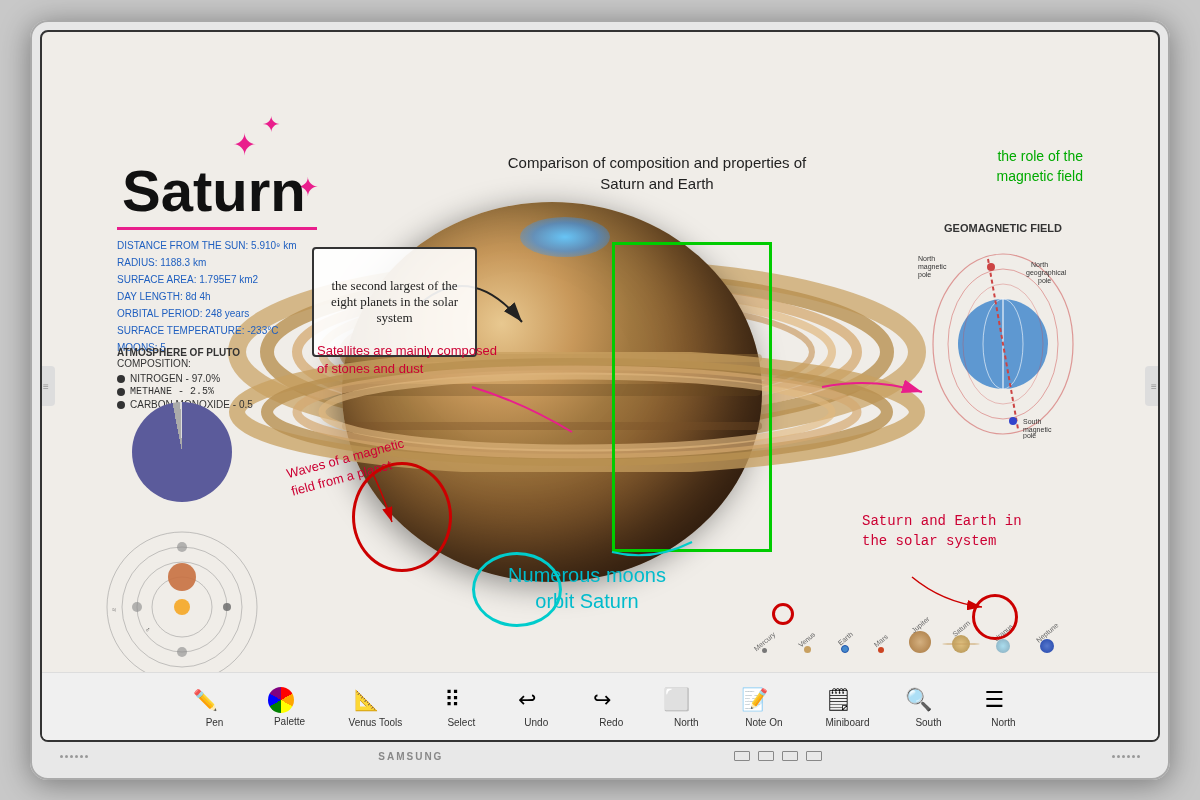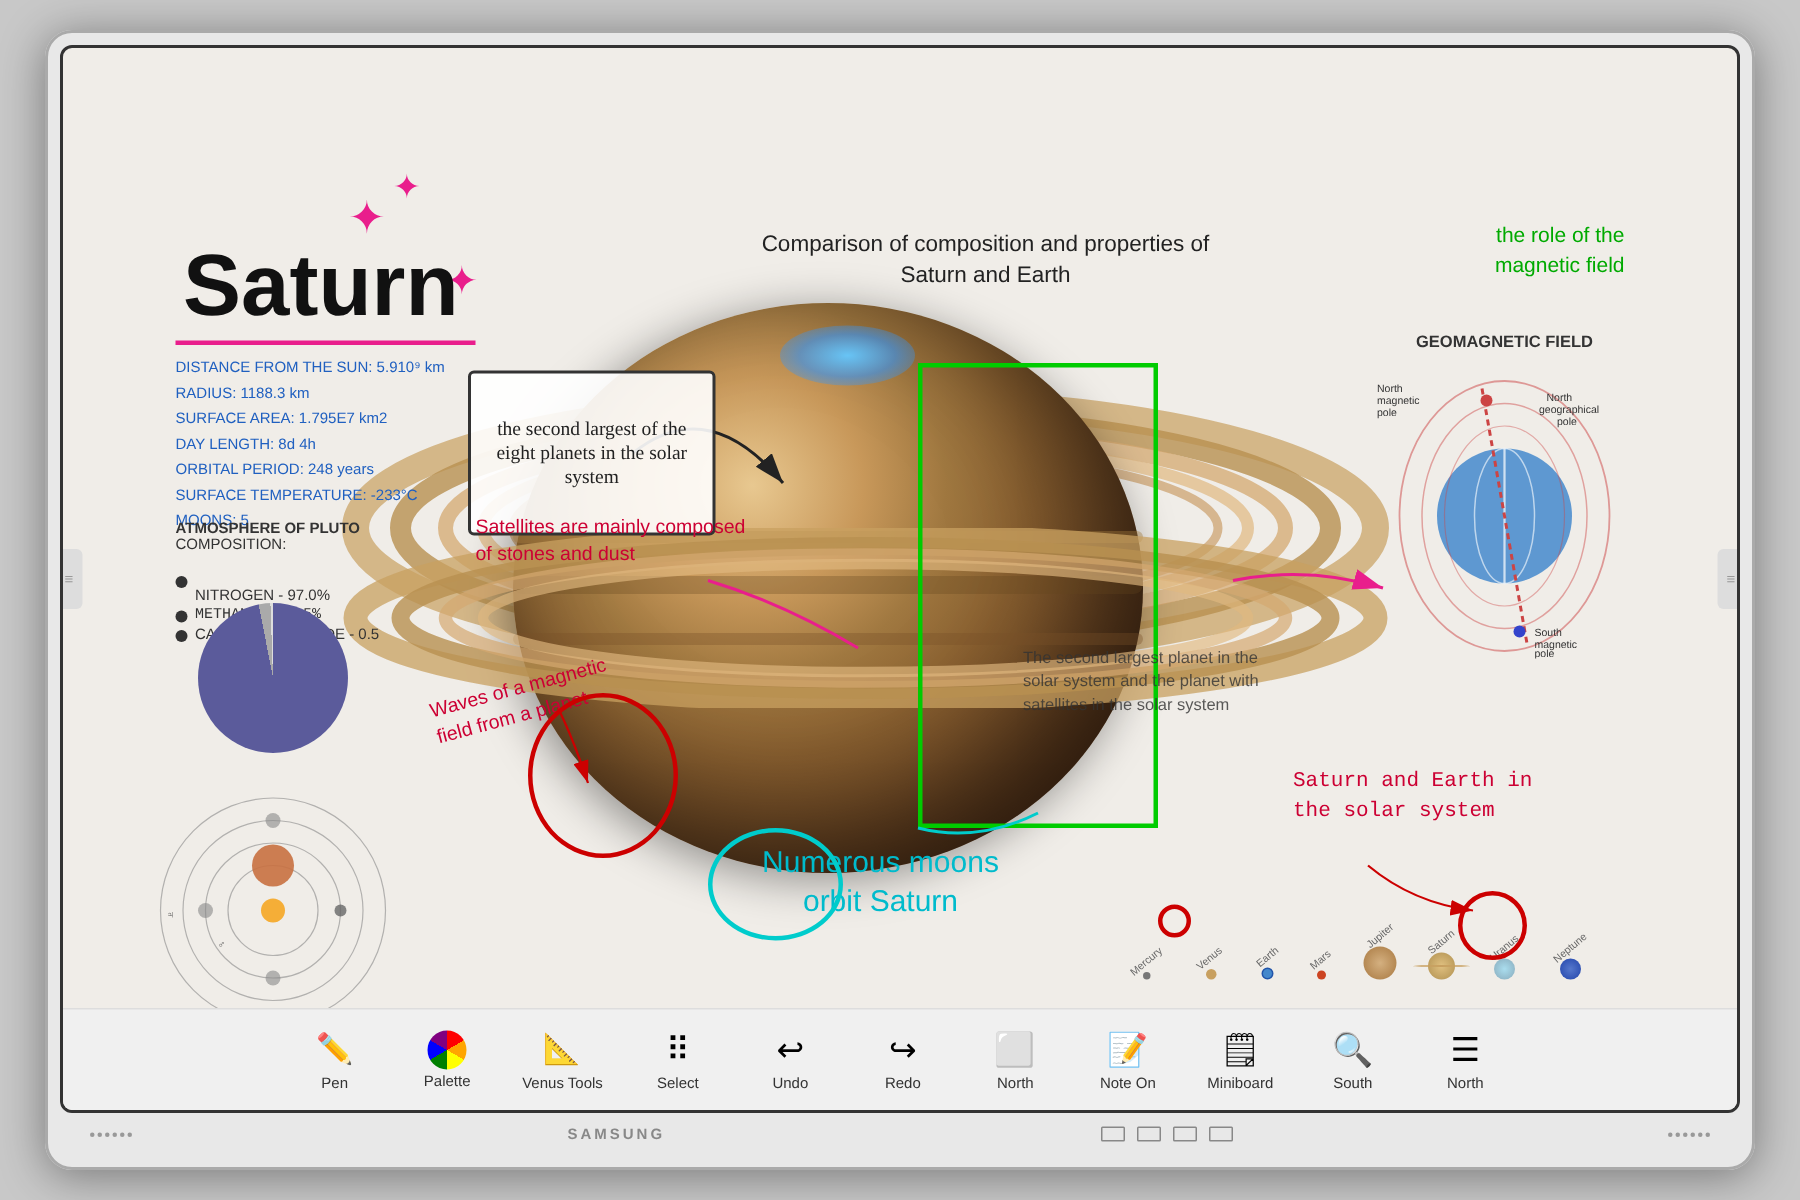--- a/index.html
+++ b/index.html
@@ -85,20 +85,21 @@
       height: 28px;
       display: flex;
       align-items: center;
       justify-content: center;
       font-size: 20px;
     }
 
     .toolbar-label {
       font-size: 10px;
       color: #333;
+      margin-left: 18px;
     }
 
     
     .device-bottom {
       height: 28px;
       display: flex;
       align-items: center;
       justify-content: space-between;
       padding: 0 20px;
     }
@@ -370,21 +371,21 @@
         <div>ORBITAL PERIOD: 248 years</div>
         <div>SURFACE TEMPERATURE: -233°C</div>
         <div>MOONS: 5</div>
       </div>
 
       <div class="atmosphere-box">
         <div style="font-weight:bold;font-size:10px;">ATMOSPHERE OF PLUTO</div>
         <div style="font-size:10px;">COMPOSITION:</div>
         <div style="margin-top:4px;display:flex;align-items:center;gap:5px;">
           <span style="width:8px;height:8px;border-radius:50%;background:#333;display:inline-block;"></span>
-          <span style="font-size:10px;margin-top:19px;">NITROGEN - 97.0%</span>
+          <span style="font-size:10px;">NITROGEN - 97.0%</span>
         </div>
         <div style="display:flex;align-items:center;gap:5px;margin-top:2px;">
           <span style="width:8px;height:8px;border-radius:50%;background:#333;display:inline-block;"></span>
           <span style="font-size:10px;font-family:Liberation Mono, monospace;">METHANE - 2.5%</span>
         </div>
         <div style="display:flex;align-items:center;gap:5px;margin-top:2px;">
           <span style="width:8px;height:8px;border-radius:50%;background:#333;display:inline-block;"></span>
           <span style="font-size:10px;">CARBON MONOXIDE - 0.5</span>
         </div>
       </div>
@@ -441,21 +442,20 @@
       </svg>
 
       <div class="note-box">the second largest of the eight planets in the solar system</div>
 
       <div class="annotation" style="top:310px;left:275px;font-size:13px;color:#cc0033;width:180px;line-height:1.4;">Satellites are mainly composed of stones and dust</div>
 
       <div class="annotation" style="top:415px;left:245px;font-size:13px;color:#cc0033;width:140px;line-height:1.4;transform:rotate(-15deg);">Waves of a magnetic field from a planet</div>
 
       <div class="annotation" style="top:530px;left:445px;font-size:20px;color:#00bbcc;width:200px;text-align:center;line-height:1.3;">Numerous moons orbit Saturn</div>
 
-      <div class="annotation" style="top:400px;left:640px;font-size:11px;color:#333;width:160px;line-height:1.4;opacity:0.8;">The second largest planet in the solar system and the planet with satellites in the solar system</div>
 
       <div class="annotation" style="top:480px;left:820px;font-size:14px;color:#cc0033;width:160px;line-height:1.4;font-family:Liberation Mono, monospace;">Saturn and Earth in the solar system</div>
 
       <div class="annotation" style="top:115px;right:75px;font-size:14px;color:#00aa00;width:120px;text-align:right;line-height:1.4;">the role of the magnetic field</div>
 
       <div class="geo-field">
         <div style="text-align:center;font-size:11px;font-weight:bold;color:#333;margin-bottom:5px;">GEOMAGNETIC FIELD</div>
         <svg width="180" height="200" viewBox="0 0 180 200">
 
           <circle cx="90" cy="105" r="45" fill="#4488cc" opacity="0.85"></circle>

